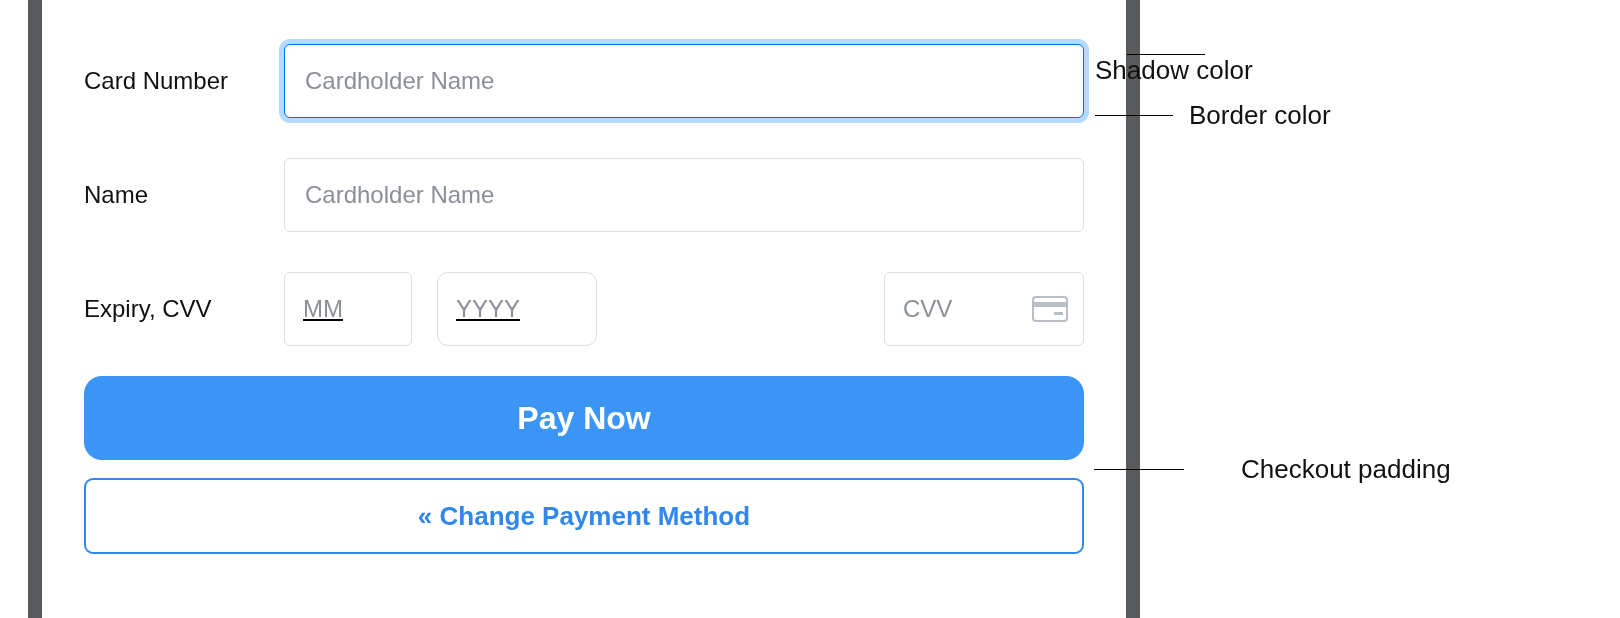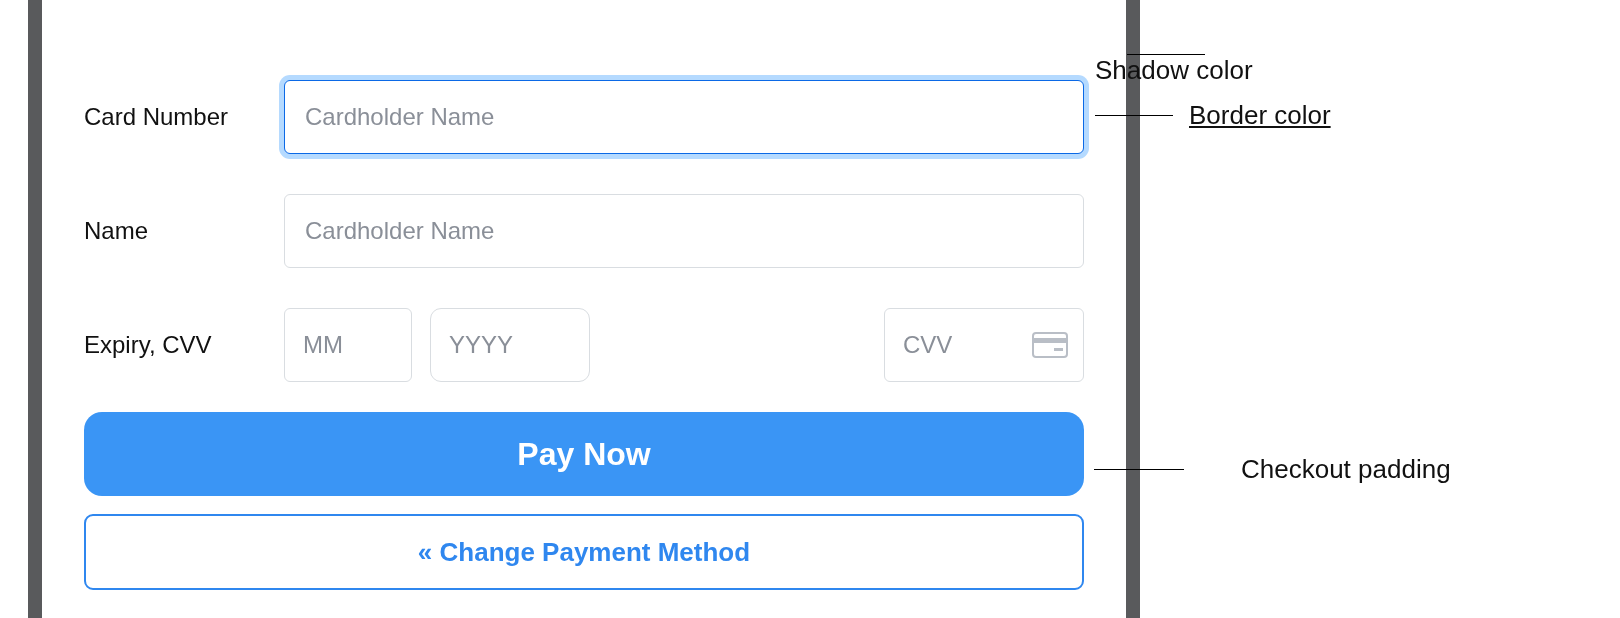--- a/index.html
+++ b/index.html
@@ -28,21 +28,20 @@
   .gray-bar.left { left: 0; }
   .gray-bar.right { right: 0; }
 
   .form-wrap {
     position: absolute;
     left: 14px;
     right: 14px;
     top: 0;
     bottom: 0;
     padding: 44px 42px 0 42px;
-    margin-top: 36px;
   }
 
   .form-row {
     display: flex;
     align-items: center;
     margin-bottom: 40px;
   }
   .form-row.tight { margin-bottom: 30px; }
 
   .label-col {
@@ -68,22 +67,23 @@
   }
   .text-input::placeholder { color: #8a8f98; }
   .text-input.focused {
     border: 1.5px solid var(--border-color, #0b69e6);
     box-shadow: 0 0 0 5px var(--shadow-color, #b5daff);
     outline: none;
   }
 
   .small-inputs {
     display: flex;
-    gap: 18px;
-    align-items: center;
+    gap: 25px;
+    align-items: center;
+    text-decoration: underline;
   }
   .small-input {
     height: 74px;
     border: 1px solid #d9dde1;
     border-radius: 6px;
     font-size: 24px;
     padding: 0 18px;
     color: #333;
     background: #fff;
   }
@@ -145,21 +145,21 @@
     font-size: 26px;
     color: #111;
   }
   .callout .line {
     height: 1px;
     background: #000;
     margin-right: 16px;
   }
   .callout.c1 { left: 1095px; top: 54px; flex-direction: column; }
   .callout.c1 .line { width: 78px; }
-  .callout.c2 { left: 1095px; top: 100px; text-decoration: underline; }
+  .callout.c2 { left: 1095px; top: 100px; }
   .callout.c2 .line { width: 78px; }
   .callout.c3 { left: 1094px; top: 454px; gap: 41px; }
   .callout.c3 .line { width: 90px; }
 </style>
 </head>
 <body>
 
 <div class="stage">
   <div class="gray-bar left"></div>
   <div class="gray-bar right"></div>

